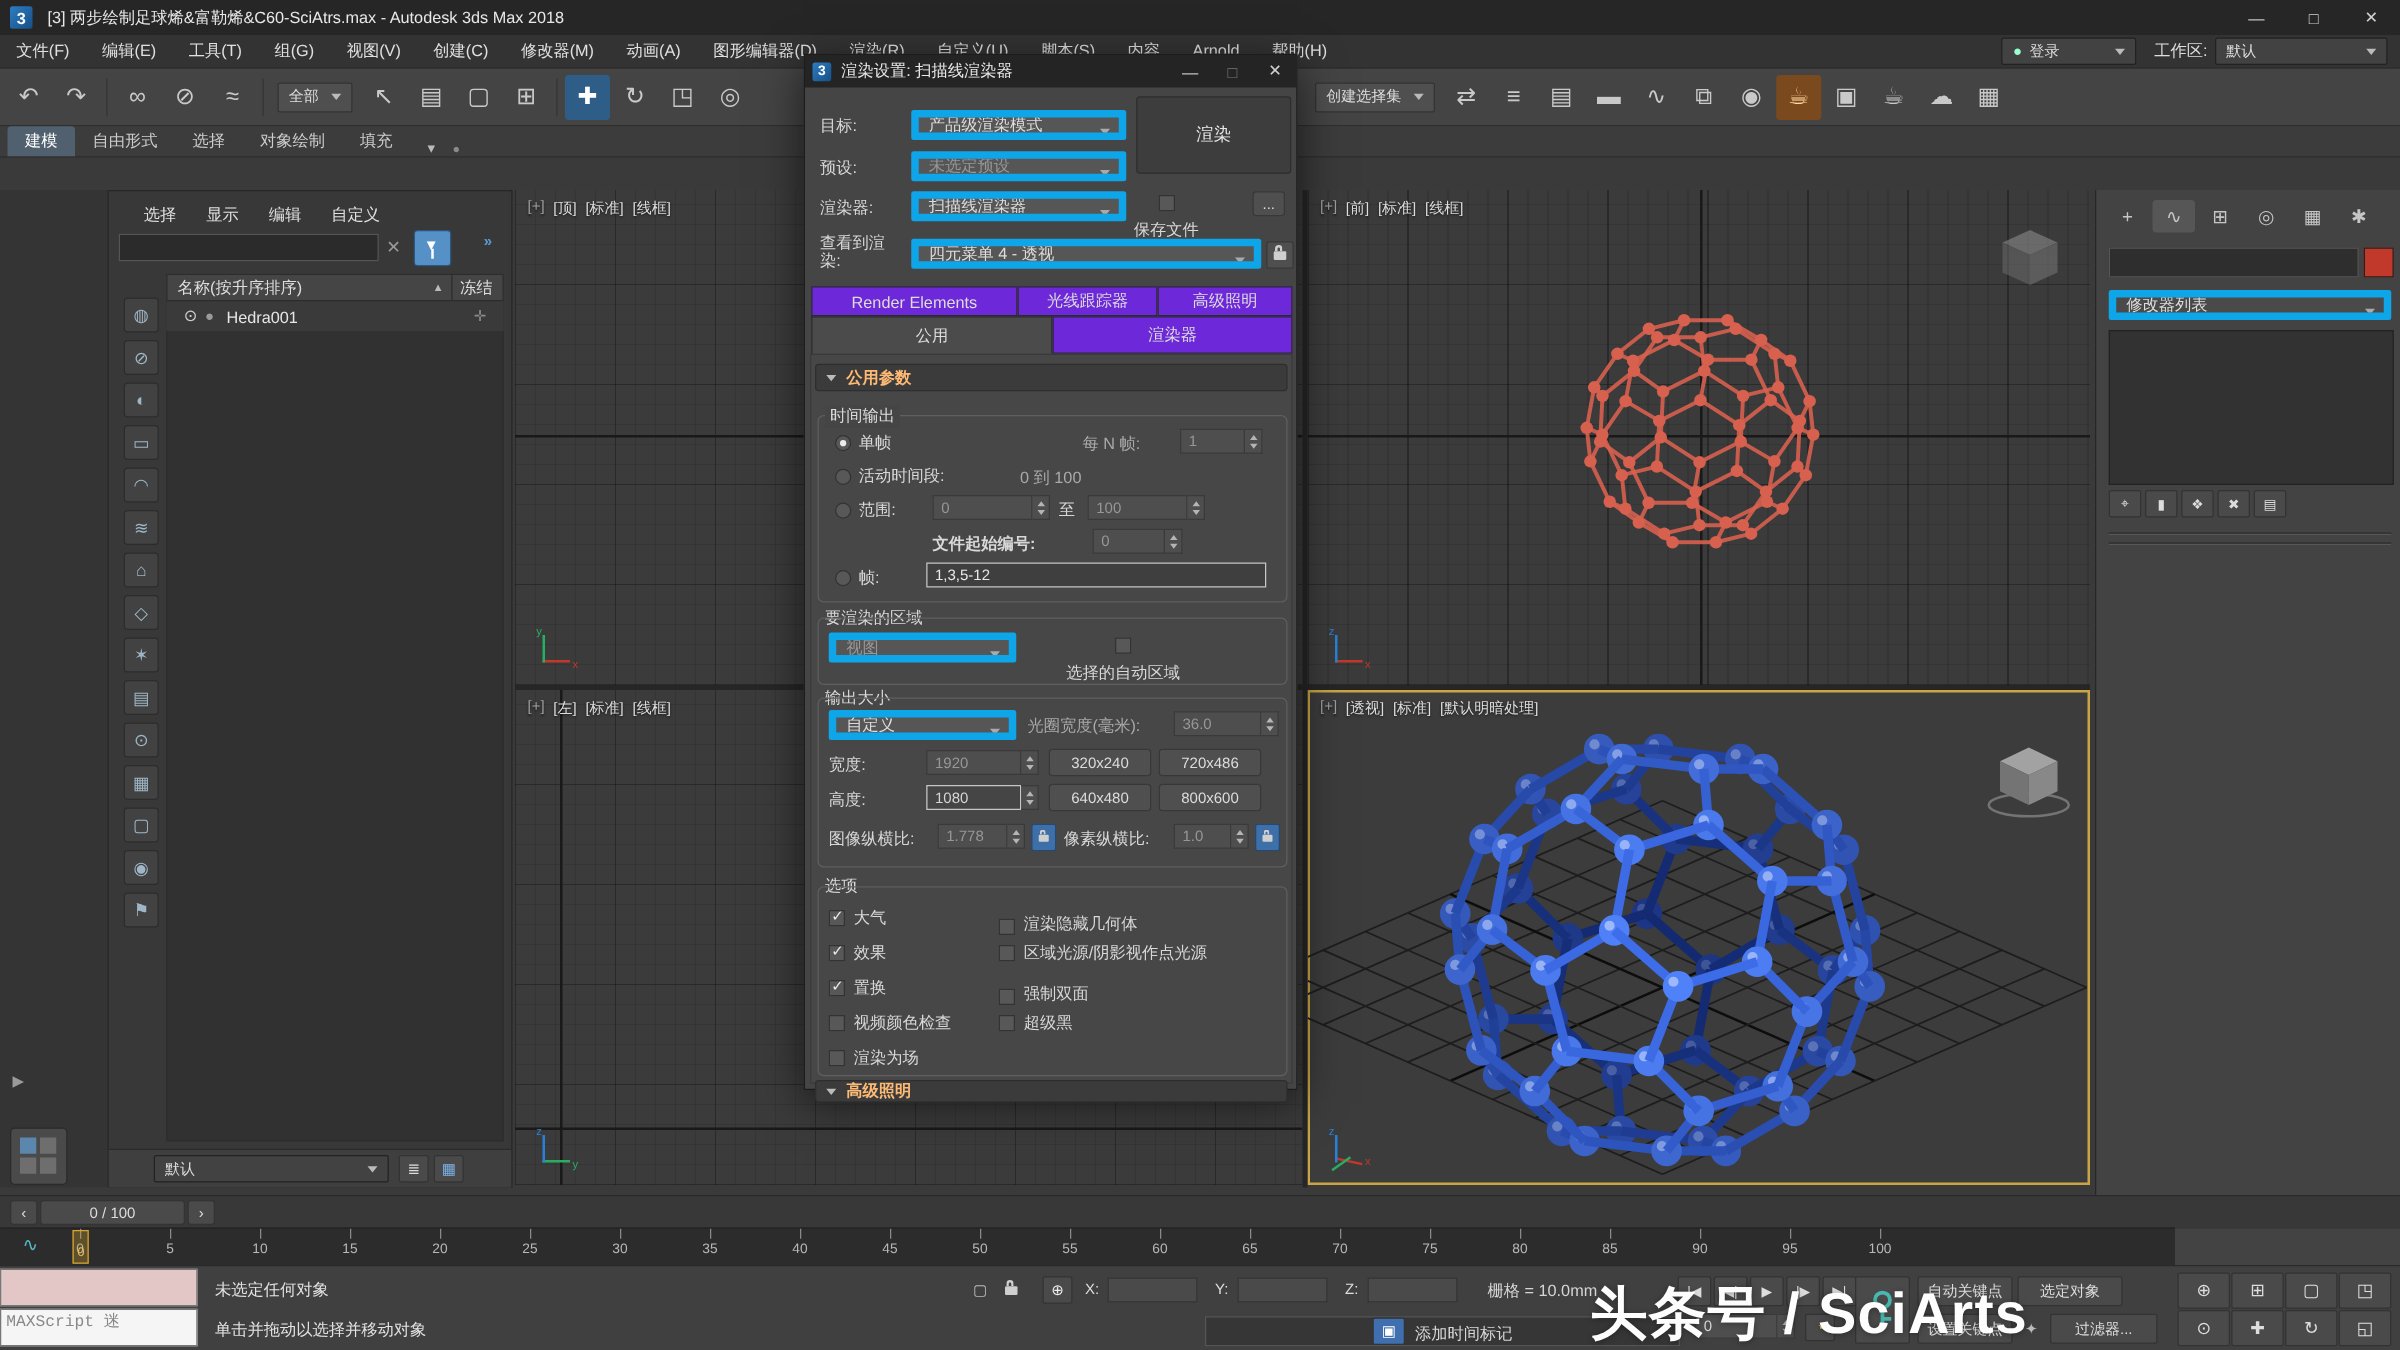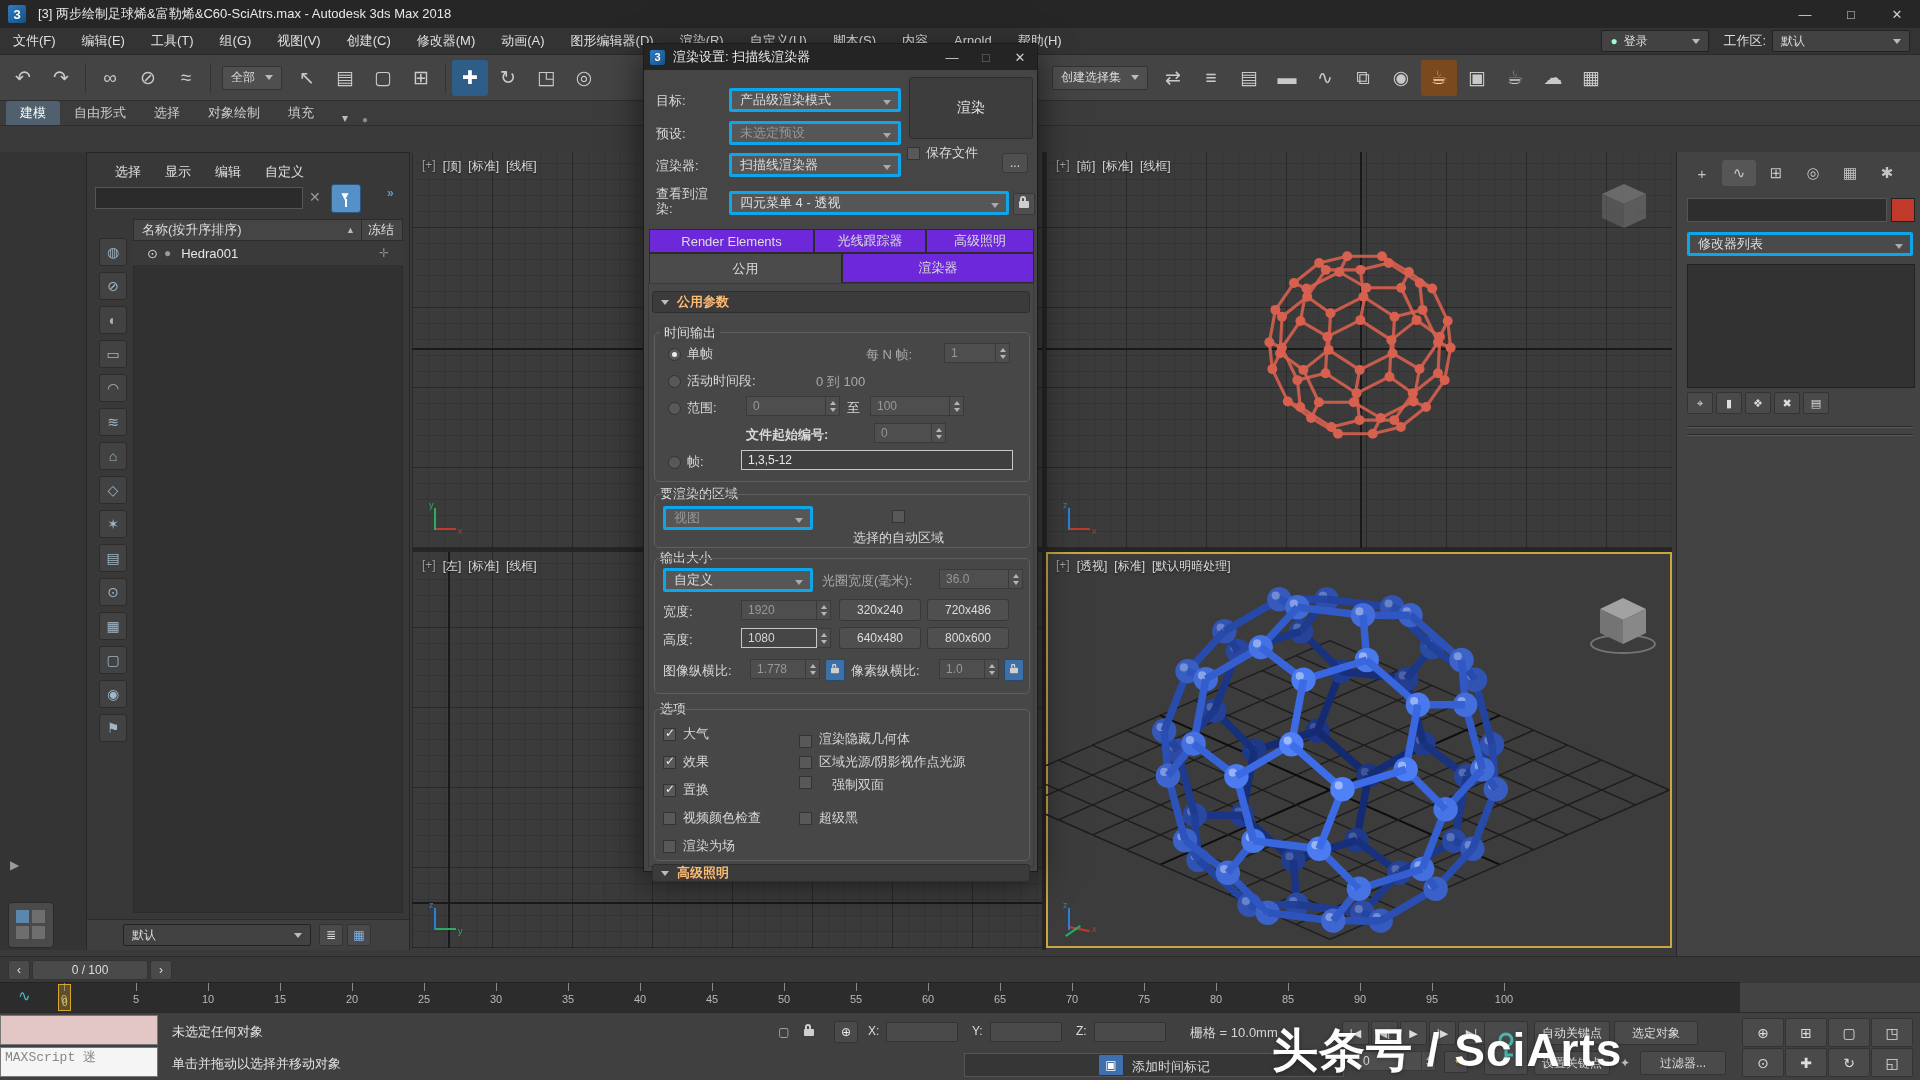--- a/index.html
+++ b/index.html
@@ -56,21 +56,21 @@
   .axv{position:absolute;width:2px;background:#191919;top:0;bottom:0;}
   .tripod{position:absolute;left:14px;bottom:10px;width:40px;height:40px;z-index:4;}
   .viewcube{position:absolute;z-index:4;}
   
   .dialog{position:absolute;left:643px;top:43px;width:395px;height:829px;background:#454545;border:1px solid #1c1c1c;
           box-shadow:0 10px 34px rgba(0,0,0,.6);z-index:20;box-sizing:border-box;}
   .dtitle{position:absolute;left:0;top:0;width:100%;height:26px;background:#242424;display:flex;align-items:center;}
   .dtitle .applogo{width:15px;height:15px;font-size:11px;}
   .lbl{color:#d8d8d8;font-size:13px;white-space:nowrap;}
   .glbl{color:#a9a9a9;}
-  .dd{position:absolute;height:24px;background:#565656;border:3px solid #0ea5e9;border-radius:2px;display:flex;align-items:center;
+  .dd{position:absolute;height:24px;background:#565656;border:6px solid #0ea5e9;border-radius:2px;display:flex;align-items:center;
       padding:0 22px 0 8px;color:#ddd;font-size:13px;box-sizing:border-box;white-space:nowrap;overflow:hidden;}
   .dd::after{content:"";position:absolute;right:7px;top:9px;border-left:4px solid transparent;border-right:4px solid transparent;border-top:5px solid #aaa;}
   .dd.ghost{color:#979797;}
   .pbtn{background:#4f4f4f;border:1px solid #383838;border-radius:3px;color:#ddd;display:flex;align-items:center;justify-content:center;font-size:12px;box-sizing:border-box;}
   .rbtn{position:absolute;background:#3d3d3d;border:1px solid #2d2d2d;border-radius:3px;color:#e8e8e8;font-size:14px;display:flex;align-items:center;justify-content:center;}
   .dtab{position:absolute;background:#6d28d9;border:1px solid #2b2b2b;color:#ddd;display:flex;align-items:center;justify-content:center;font-size:13px;box-sizing:border-box;}
   .dtab.on{background:#4b4b4b;border-bottom:none;}
   .roll{position:absolute;background:#3b3b3b;border:1px solid #2e2e2e;border-radius:3px;display:flex;align-items:center;gap:8px;padding:0 8px;font-weight:bold;color:#fdba74;font-size:13px;box-sizing:border-box;}
   .grp{position:absolute;border:1px solid #5f5f5f;border-radius:5px;}
   .gl{position:absolute;background:#454545;padding:0 4px;color:#dcdcdc;font-size:13px;}
@@ -790,21 +790,21 @@
 
     <span class="lbl abs" style="left:12px;top:81px;">预设:</span>
     <div class="dd ghost" style="left:85px;top:77px;width:172px;">
         <span>未选定预设</span>
       </div>
 
     <span class="lbl abs" style="left:12px;top:113px;">渲染器:</span>
     <div class="dd" style="left:85px;top:109px;width:172px;">
         <span>扫描线渲染器</span>
       </div>
-    <div class="optrow" style="left:263px;top:100px;">
+    <div class="optrow" style="left:263px;top:112px;flex-direction:column;">
       <span class="cb"></span>
       <span class="lbl">保存文件</span>
     </div>
     <div class="pbtn abs" style="left:358px;top:109px;width:26px;height:20px;">
         <span>...</span>
       </div>
 
     <span class="lbl abs" style="left:12px;top:142px;width:66px;white-space:normal;line-height:15px;">查看到渲染:</span>
     <div class="dd" style="left:85px;top:147px;width:280px;align-items:center;">
         <span>四元菜单 4 - 透视</span>
@@ -998,21 +998,21 @@
       </div>
     <div id="opt-col2" class="abs" style="left:155px;top:676px;">
         <div style="display: flex; align-items: flex-end; gap: 7px; height: 28px;">
           <span class="cb"></span>
           <span class="lbl">渲染隐藏几何体</span>
         </div>
         <div style="display: flex; align-items: center; gap: 7px; height: 28px;">
           <span class="cb"></span>
           <span class="lbl">区域光源/阴影视作点光源</span>
         </div>
-        <div style="display: flex; align-items: flex-start; gap: 20px; height: 28px;">
+        <div style="display: flex; align-items: flex-end; gap: 7px; height: 28px;">
           <span class="cb"></span>
           <span class="lbl">强制双面</span>
         </div>
         <div style="display: flex; align-items: center; gap: 7px; height: 28px;">
           <span class="cb"></span>
           <span class="lbl">超级黑</span>
         </div>
       </div>
 
     <div class="roll" style="left:8px;top:820px;width:378px;height:18px;overflow:hidden;">

